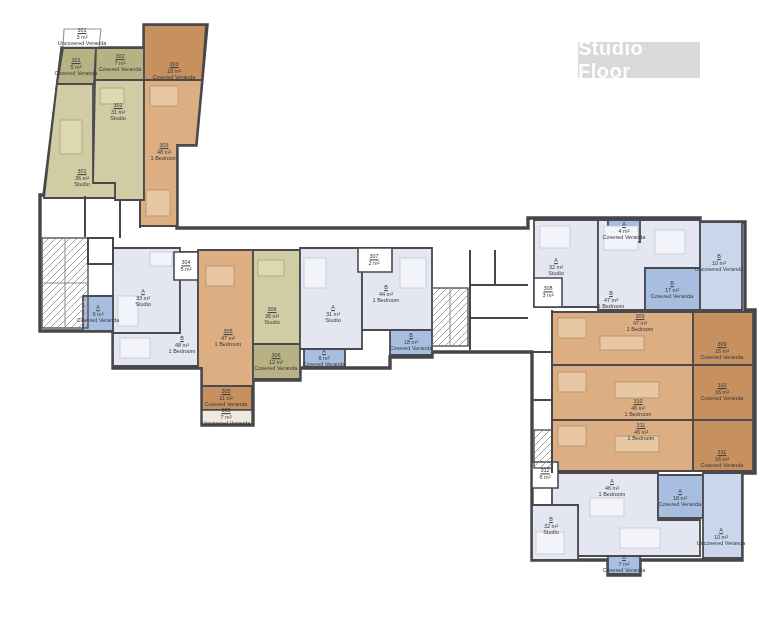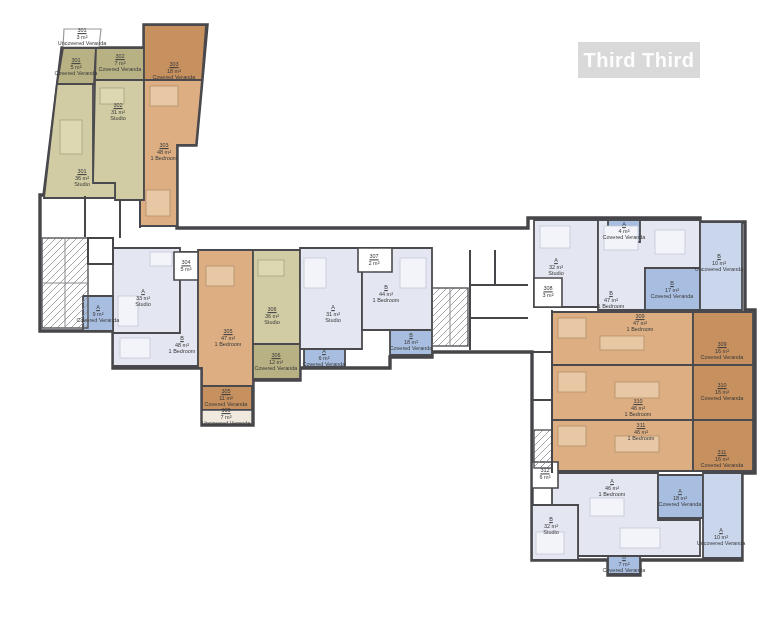--- a/index.html
+++ b/index.html
@@ -137,21 +137,21 @@
       <rect class="ftan" x="558" y="372" width="28" height="20"></rect>
       <rect class="ftan" x="615" y="382" width="44" height="16"></rect>
       <rect class="ftan" x="558" y="426" width="28" height="20"></rect>
       <rect class="ftan" x="615" y="436" width="44" height="16"></rect>
       <rect class="fgray" x="590" y="498" width="34" height="18"></rect>
       <rect class="fgray" x="620" y="528" width="40" height="20"></rect>
       <rect class="fgray" x="536" y="532" width="28" height="22"></rect>
     </g>
   </svg>
 
-  <div class="title-box">Third Third</div>
+  <div class="title-box">Studio Floor</div>
 
   <div class="lbl" style="left:82px;top:37px">
       <span class="id">301</span>
       <span>3 m²</span>
       <span>Uncovered Veranda</span>
     </div>
   <div class="lbl" style="left:76px;top:67px">
       <span class="id">301</span>
       <span>5 m²</span>
       <span>Covered Veranda</span>

